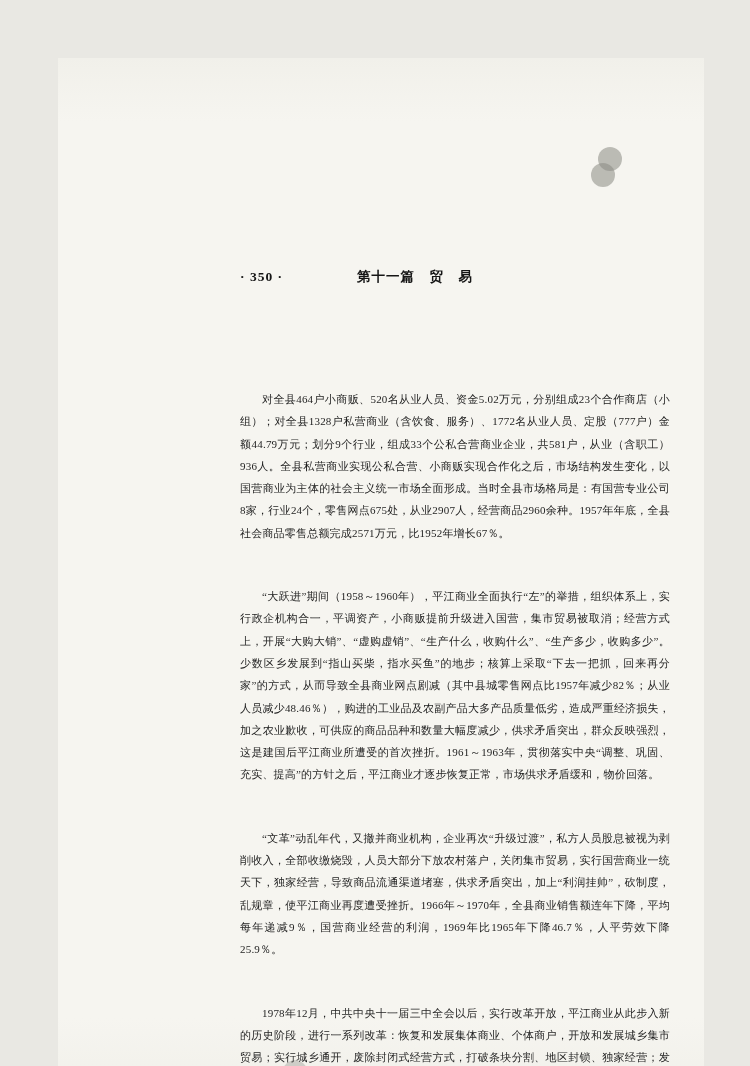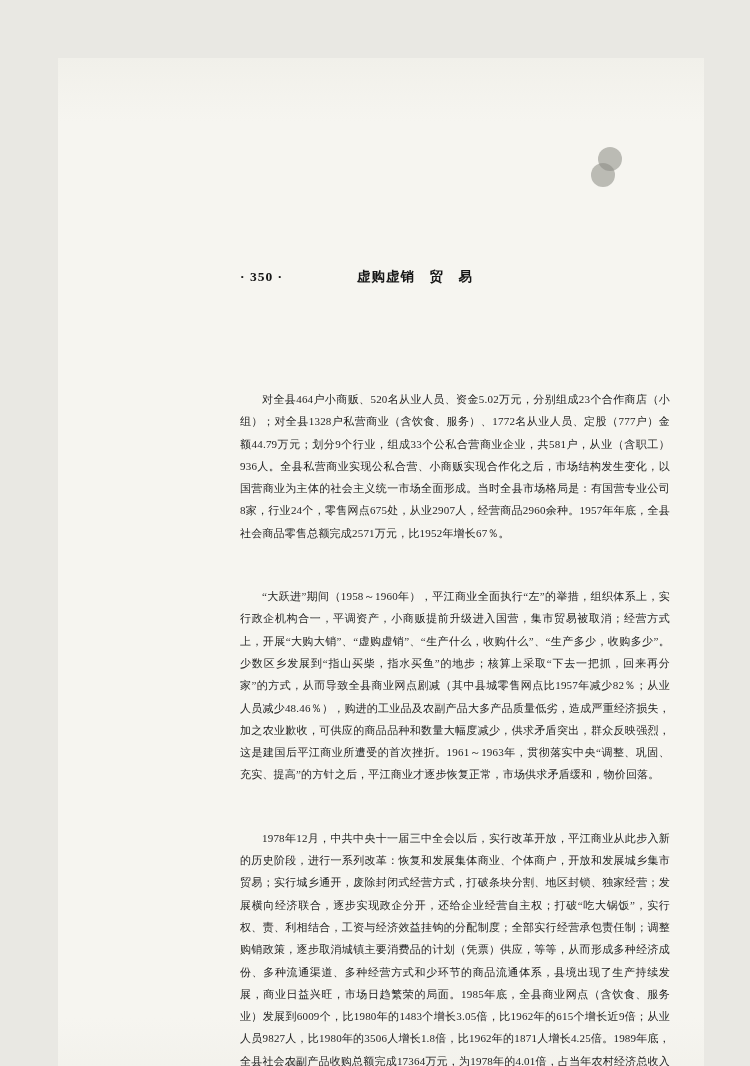--- a/index.html
+++ b/index.html
@@ -55,23 +55,24 @@
 <div class="scan-page">
 
   <span class="speck s1"></span>
   <span class="speck s2"></span>
   <span class="speck s3"></span>
 
   <div class="content">
 
     <div class="page-header">
       <span>· 350 ·</span>
-      <span>虚购虚销　贸　易</span>
+      <span>第十一篇　贸　易</span>
     </div>
 
     <div class="doc-body">
       <p>对全县464户小商贩、520名从业人员、资金5.02万元，分别组成23个合作商店（小组）；对全县1328户私营商业（含饮食、服务）、1772名从业人员、定股（777户）金额44.79万元；划分9个行业，组成33个公私合营商业企业，共581户，从业（含职工）936人。全县私营商业实现公私合营、小商贩实现合作化之后，市场结构发生变化，以国营商业为主体的社会主义统一市场全面形成。当时全县市场格局是：有国营专业公司8家，行业24个，零售网点675处，从业2907人，经营商品2960余种。1957年年底，全县社会商品零售总额完成2571万元，比1952年增长67％。</p>
       <p>“大跃进”期间（1958～1960年），平江商业全面执行“左”的举措，组织体系上，实行政企机构合一，平调资产，小商贩提前升级进入国营，集市贸易被取消；经营方式上，开展“大购大销”、“虚购虚销”、“生产什么，收购什么”、“生产多少，收购多少”。少数区乡发展到“指山买柴，指水买鱼”的地步；核算上采取“下去一把抓，回来再分家”的方式，从而导致全县商业网点剧减（其中县城零售网点比1957年减少82％；从业人员减少48.46％），购进的工业品及农副产品大多产品质量低劣，造成严重经济损失，加之农业歉收，可供应的商品品种和数量大幅度减少，供求矛盾突出，群众反映强烈，这是建国后平江商业所遭受的首次挫折。1961～1963年，贯彻落实中央“调整、巩固、充实、提高”的方针之后，平江商业才逐步恢复正常，市场供求矛盾缓和，物价回落。</p>
+      <p>“文革”动乱年代，又撤并商业机构，企业再次“升级过渡”，私方人员股息被视为剥削收入，全部收缴烧毁，人员大部分下放农村落户，关闭集市贸易，实行国营商业一统天下，独家经营，导致商品流通渠道堵塞，供求矛盾突出，加上“利润挂帅”，砍制度，乱规章，使平江商业再度遭受挫折。1966年～1970年，全县商业销售额连年下降，平均每年递减9％，国营商业经营的利润，1969年比1965年下降46.7％，人平劳效下降25.9％。</p>
       <p>1978年12月，中共中央十一届三中全会以后，实行改革开放，平江商业从此步入新的历史阶段，进行一系列改革：恢复和发展集体商业、个体商户，开放和发展城乡集市贸易；实行城乡通开，废除封闭式经营方式，打破条块分割、地区封锁、独家经营；发展横向经济联合，逐步实现政企分开，还给企业经营自主权；打破“吃大锅饭”，实行权、责、利相结合，工资与经济效益挂钩的分配制度；全部实行经营承包责任制；调整购销政策，逐步取消城镇主要消费品的计划（凭票）供应，等等，从而形成多种经济成份、多种流通渠道、多种经营方式和少环节的商品流通体系，县境出现了生产持续发展，商业日益兴旺，市场日趋繁荣的局面。1985年底，全县商业网点（含饮食、服务业）发展到6009个，比1980年的1483个增长3.05倍，比1962年的615个增长近9倍；从业人员9827人，比1980年的3506人增长1.8倍，比1962年的1871人增长4.25倍。1989年底，全县社会农副产品收购总额完成17364万元，为1978年的4.01倍，占当年农村经济总收入的34.9％；全县农业生产资料供应总额达5712万元，为1978年的3.38倍；社会商品零售总额完成28014万元，为1978年的3.64倍。从1979～1989年，平江商业十年改革历程中，可以看出解放后平江商业40年兴衰起伏的真正原因。</p>
     </div>
 
   </div>
 </div>
 
 </body></html>

